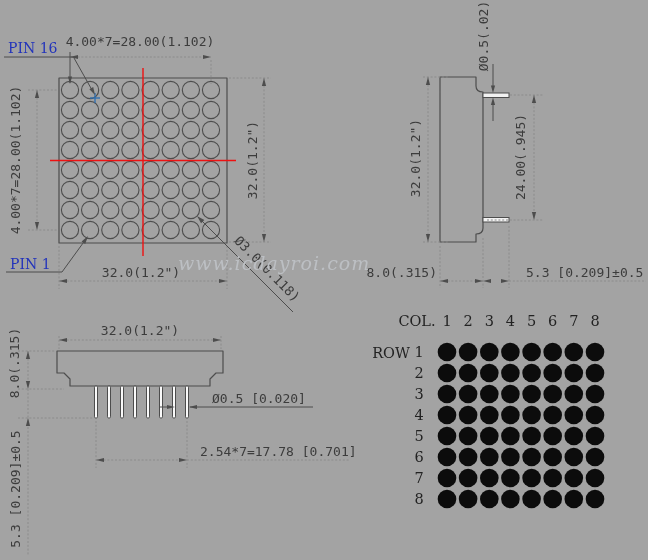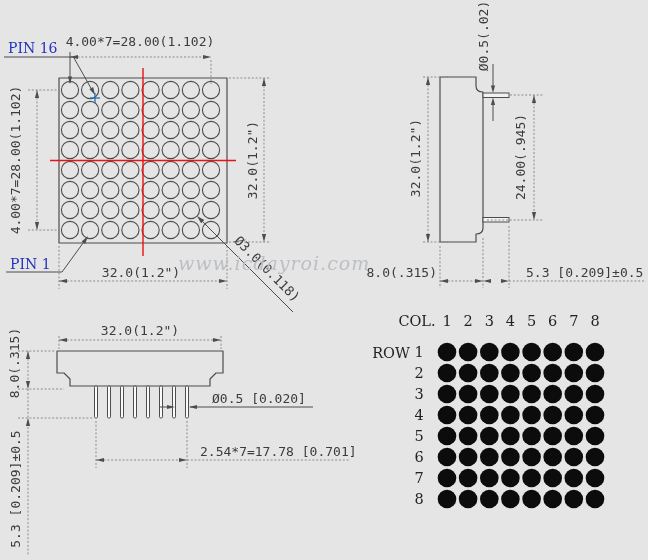--- a/index.html
+++ b/index.html
@@ -1,16 +1,16 @@
 <!DOCTYPE html>
 <html><head>
 <meta charset="utf-8">
 <style>
   html,body{margin:0;padding:0;background:#fff;}
-  .stage{position:relative;width:648px;height:560px;background:#e5e5e5;overflow:hidden;
+  .stage{position:relative;width:648px;height:560px;background:#a3a3a3;overflow:hidden;
          font-family:"DejaVu Sans Mono", monospace;}
   svg{display:block;}
   .obj{stroke:#4d4d4d;stroke-width:1.2;fill:none;stroke-linejoin:round;}
   .pin{stroke:#4d4d4d;stroke-width:1;fill:#f2f2f2;}
   .dimln line{stroke:#8b8b8b;stroke-width:1;stroke-dasharray:2 1.8;fill:none;}
   .ldr line{stroke:#4d4d4d;stroke-width:1;fill:none;}
   .arr polygon{fill:#4d4d4d;stroke:none;}
   .red line{stroke:#ee1111;stroke-width:1.4;}
   .blue line{stroke:#2b6cb0;stroke-width:1.3;}
   text.dim{font:13px "DejaVu Sans Mono", monospace;fill:#3c3c3c;}

